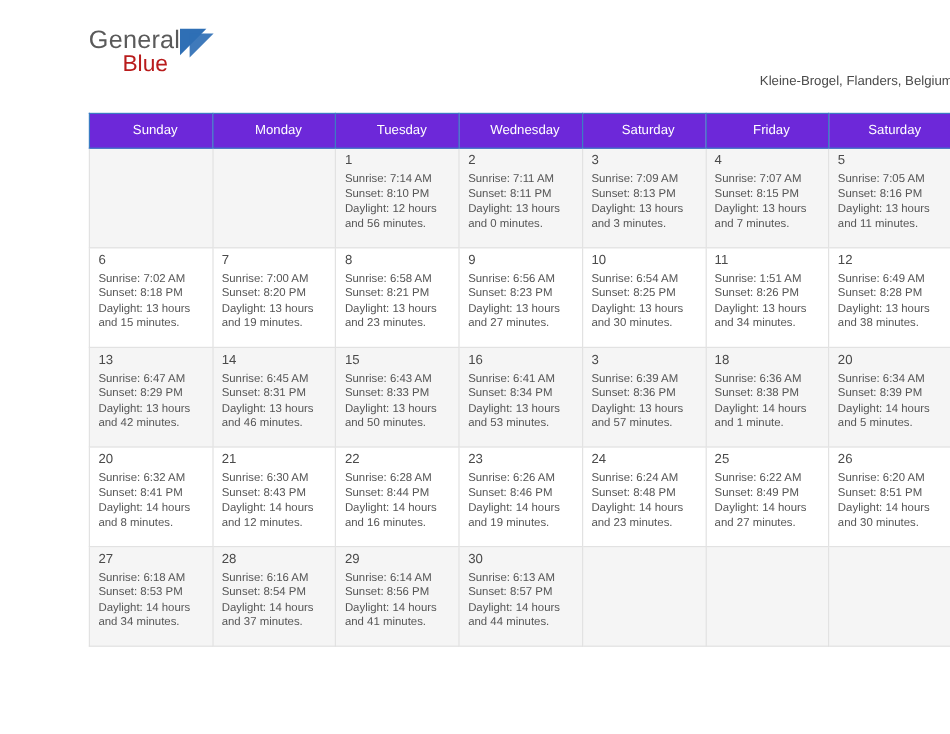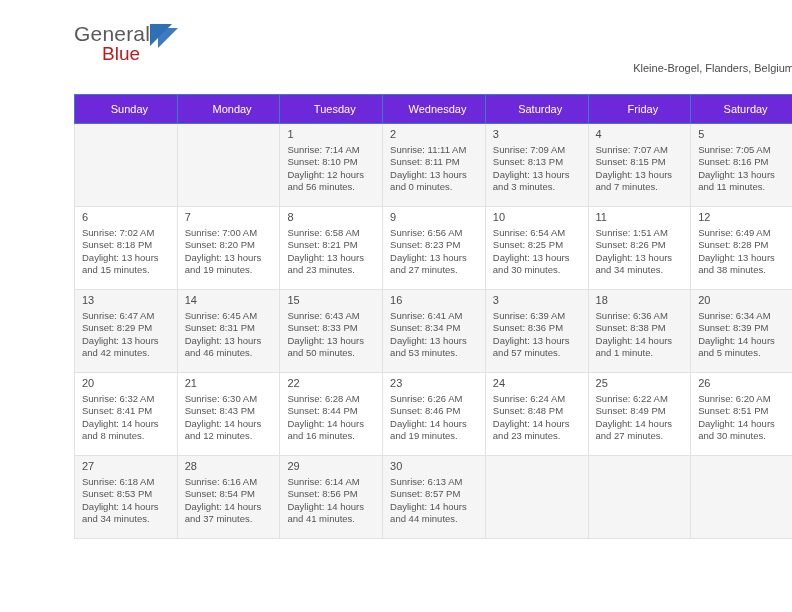--- a/index.html
+++ b/index.html
@@ -166,21 +166,21 @@
         <td class="empty"></td>
         <td>
             <span class="daynum">1</span>
             <span class="info">Sunrise: 7:14 AM
 Sunset: 8:10 PM
 Daylight: 12 hours
 and 56 minutes.</span>
           </td>
         <td>
             <span class="daynum">2</span>
-            <span class="info">Sunrise: 11:11 AM
+            <span class="info">Sunrise: 7:11 AM
 Sunset: 8:11 PM
 Daylight: 13 hours
 and 0 minutes.</span>
           </td>
         <td>
             <span class="daynum">3</span>
             <span class="info">Sunrise: 7:09 AM
 Sunset: 8:13 PM
 Daylight: 13 hours
 and 3 minutes.</span>

